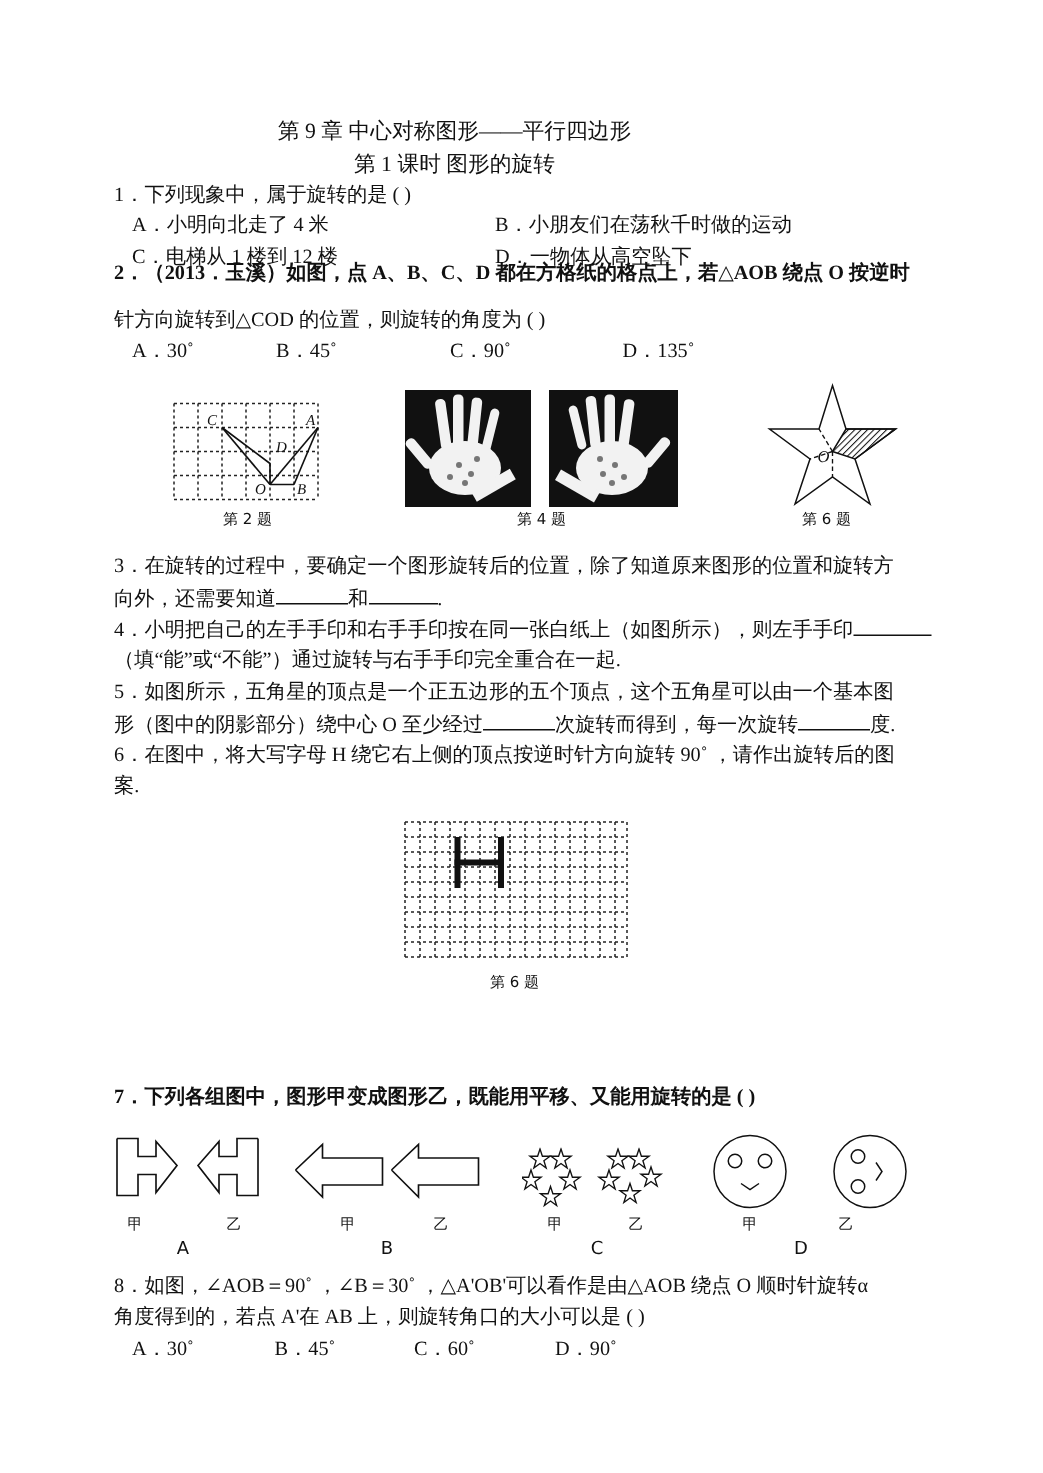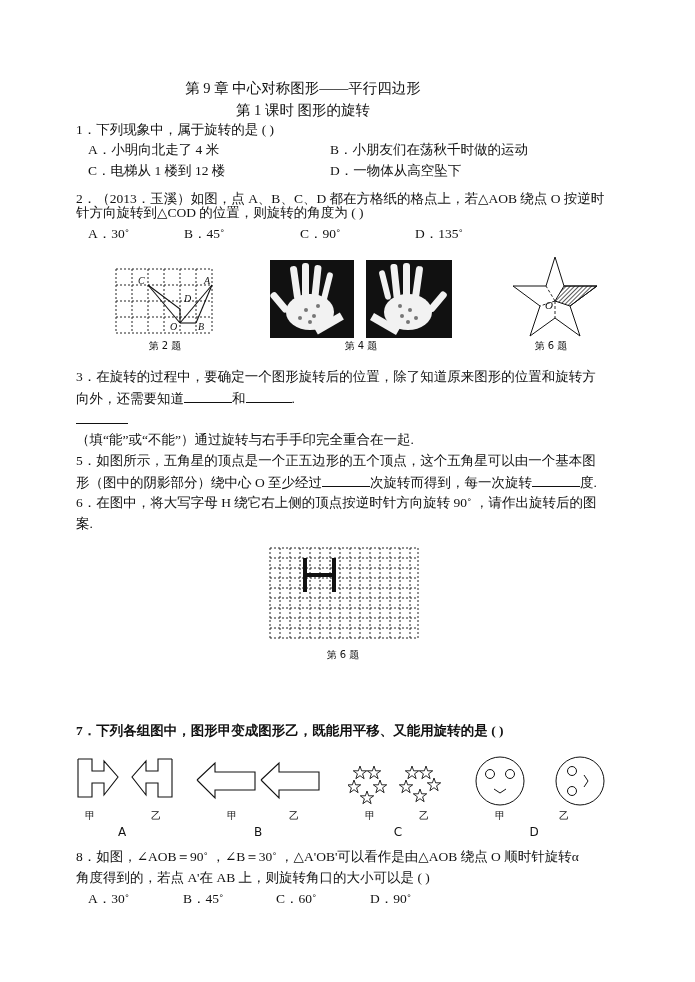--- a/index.html
+++ b/index.html
@@ -21,21 +21,21 @@
 
 <div class="line center title" style="top:78px;">第 9 章  中心对称图形——平行四边形</div>
 <div class="line center title" style="top:100px;">第 1 课时    图形的旋转</div>
 
 <div class="line" style="left:76px; top:120px;">1．下列现象中，属于旋转的是      (       )</div>
 <div class="line" style="left:88px; top:140px;">A．小明向北走了 4 米</div>
 <div class="line" style="left:330px; top:140px;">B．小朋友们在荡秋千时做的运动</div>
 <div class="line" style="left:88px; top:161px;">C．电梯从 1 楼到 12 楼</div>
 <div class="line" style="left:330px; top:161px;">D．一物体从高空坠下</div>
 
-<div class="line" style="left:76px; top:189px;">2．（2013．玉溪）如图，点 A、B、C、D 都在方格纸的格点上，若△AOB 绕点 O 按逆时</div>
+<div class="line" style="left:76px; top:172px;font-weight:bold;">2．（2013．玉溪）如图，点 A、B、C、D 都在方格纸的格点上，若△AOB 绕点 O 按逆时</div>
 <div class="line" style="left:76px; top:203px;">针方向旋转到△COD 的位置，则旋转的角度为      (       )</div>
 <div class="line" style="left:88px; top:224px;">A．30˚</div>
 <div class="line" style="left:184px; top:224px;">B．45˚</div>
 <div class="line" style="left:300px; top:224px;">C．90˚</div>
 <div class="line" style="left:415px; top:224px;">D．135˚</div>
 
 <div class="fig" style="left:112px; top:265px; width:104px; height:72px;">
   <svg width="104" height="72" viewBox="0 0 104 72">
     <g stroke="#222" stroke-width="1" stroke-dasharray="2,2" fill="none">
       <line x1="4" y1="4" x2="100" y2="4"></line>
@@ -123,21 +123,21 @@
   <span class="cap" style="left:45px; top:45px; font-style:italic; font-family:'Liberation Serif',serif; font-size:11px;">O</span>
 </div>
 <div class="cap" style="left:526px; top:339px; width:50px;">第 6 题</div>
 
 <div class="line" style="left:76px; top:367px;">3．在旋转的过程中，要确定一个图形旋转后的位置，除了知道原来图形的位置和旋转方</div>
 <div class="line" style="left:76px; top:388px;">
   <span>向外，还需要知道</span><span class="blank" style="width:48px;"></span><span>和</span><span class="blank" style="width:46px;"></span><span>.</span>
 </div>
 
 <div class="line" style="left:76px; top:409px;">
-  <span class="blank" style="width:52px;"></span>
+  <span>4．小明把自己的左手手印和右手手印按在同一张白纸上（如图所示），则左手手印</span><span class="blank" style="width:52px;"></span>
 </div>
 <div class="line" style="left:76px; top:430px;">（填“能”或“不能”）通过旋转与右手手印完全重合在一起.</div>
 
 <div class="line" style="left:76px; top:451px;">5．如图所示，五角星的顶点是一个正五边形的五个顶点，这个五角星可以由一个基本图</div>
 <div class="line" style="left:76px; top:472px;">
   <span>形（图中的阴影部分）绕中心 O 至少经过</span><span class="blank" style="width:48px;"></span><span>次旋转而得到，每一次旋转</span><span class="blank" style="width:48px;"></span><span>度.</span>
 </div>
 
 <div class="line" style="left:76px; top:493px;">6．在图中，将大写字母 H 绕它右上侧的顶点按逆时针方向旋转 90˚ ，请作出旋转后的图</div>
 <div class="line" style="left:76px; top:514px;">案.</div>

